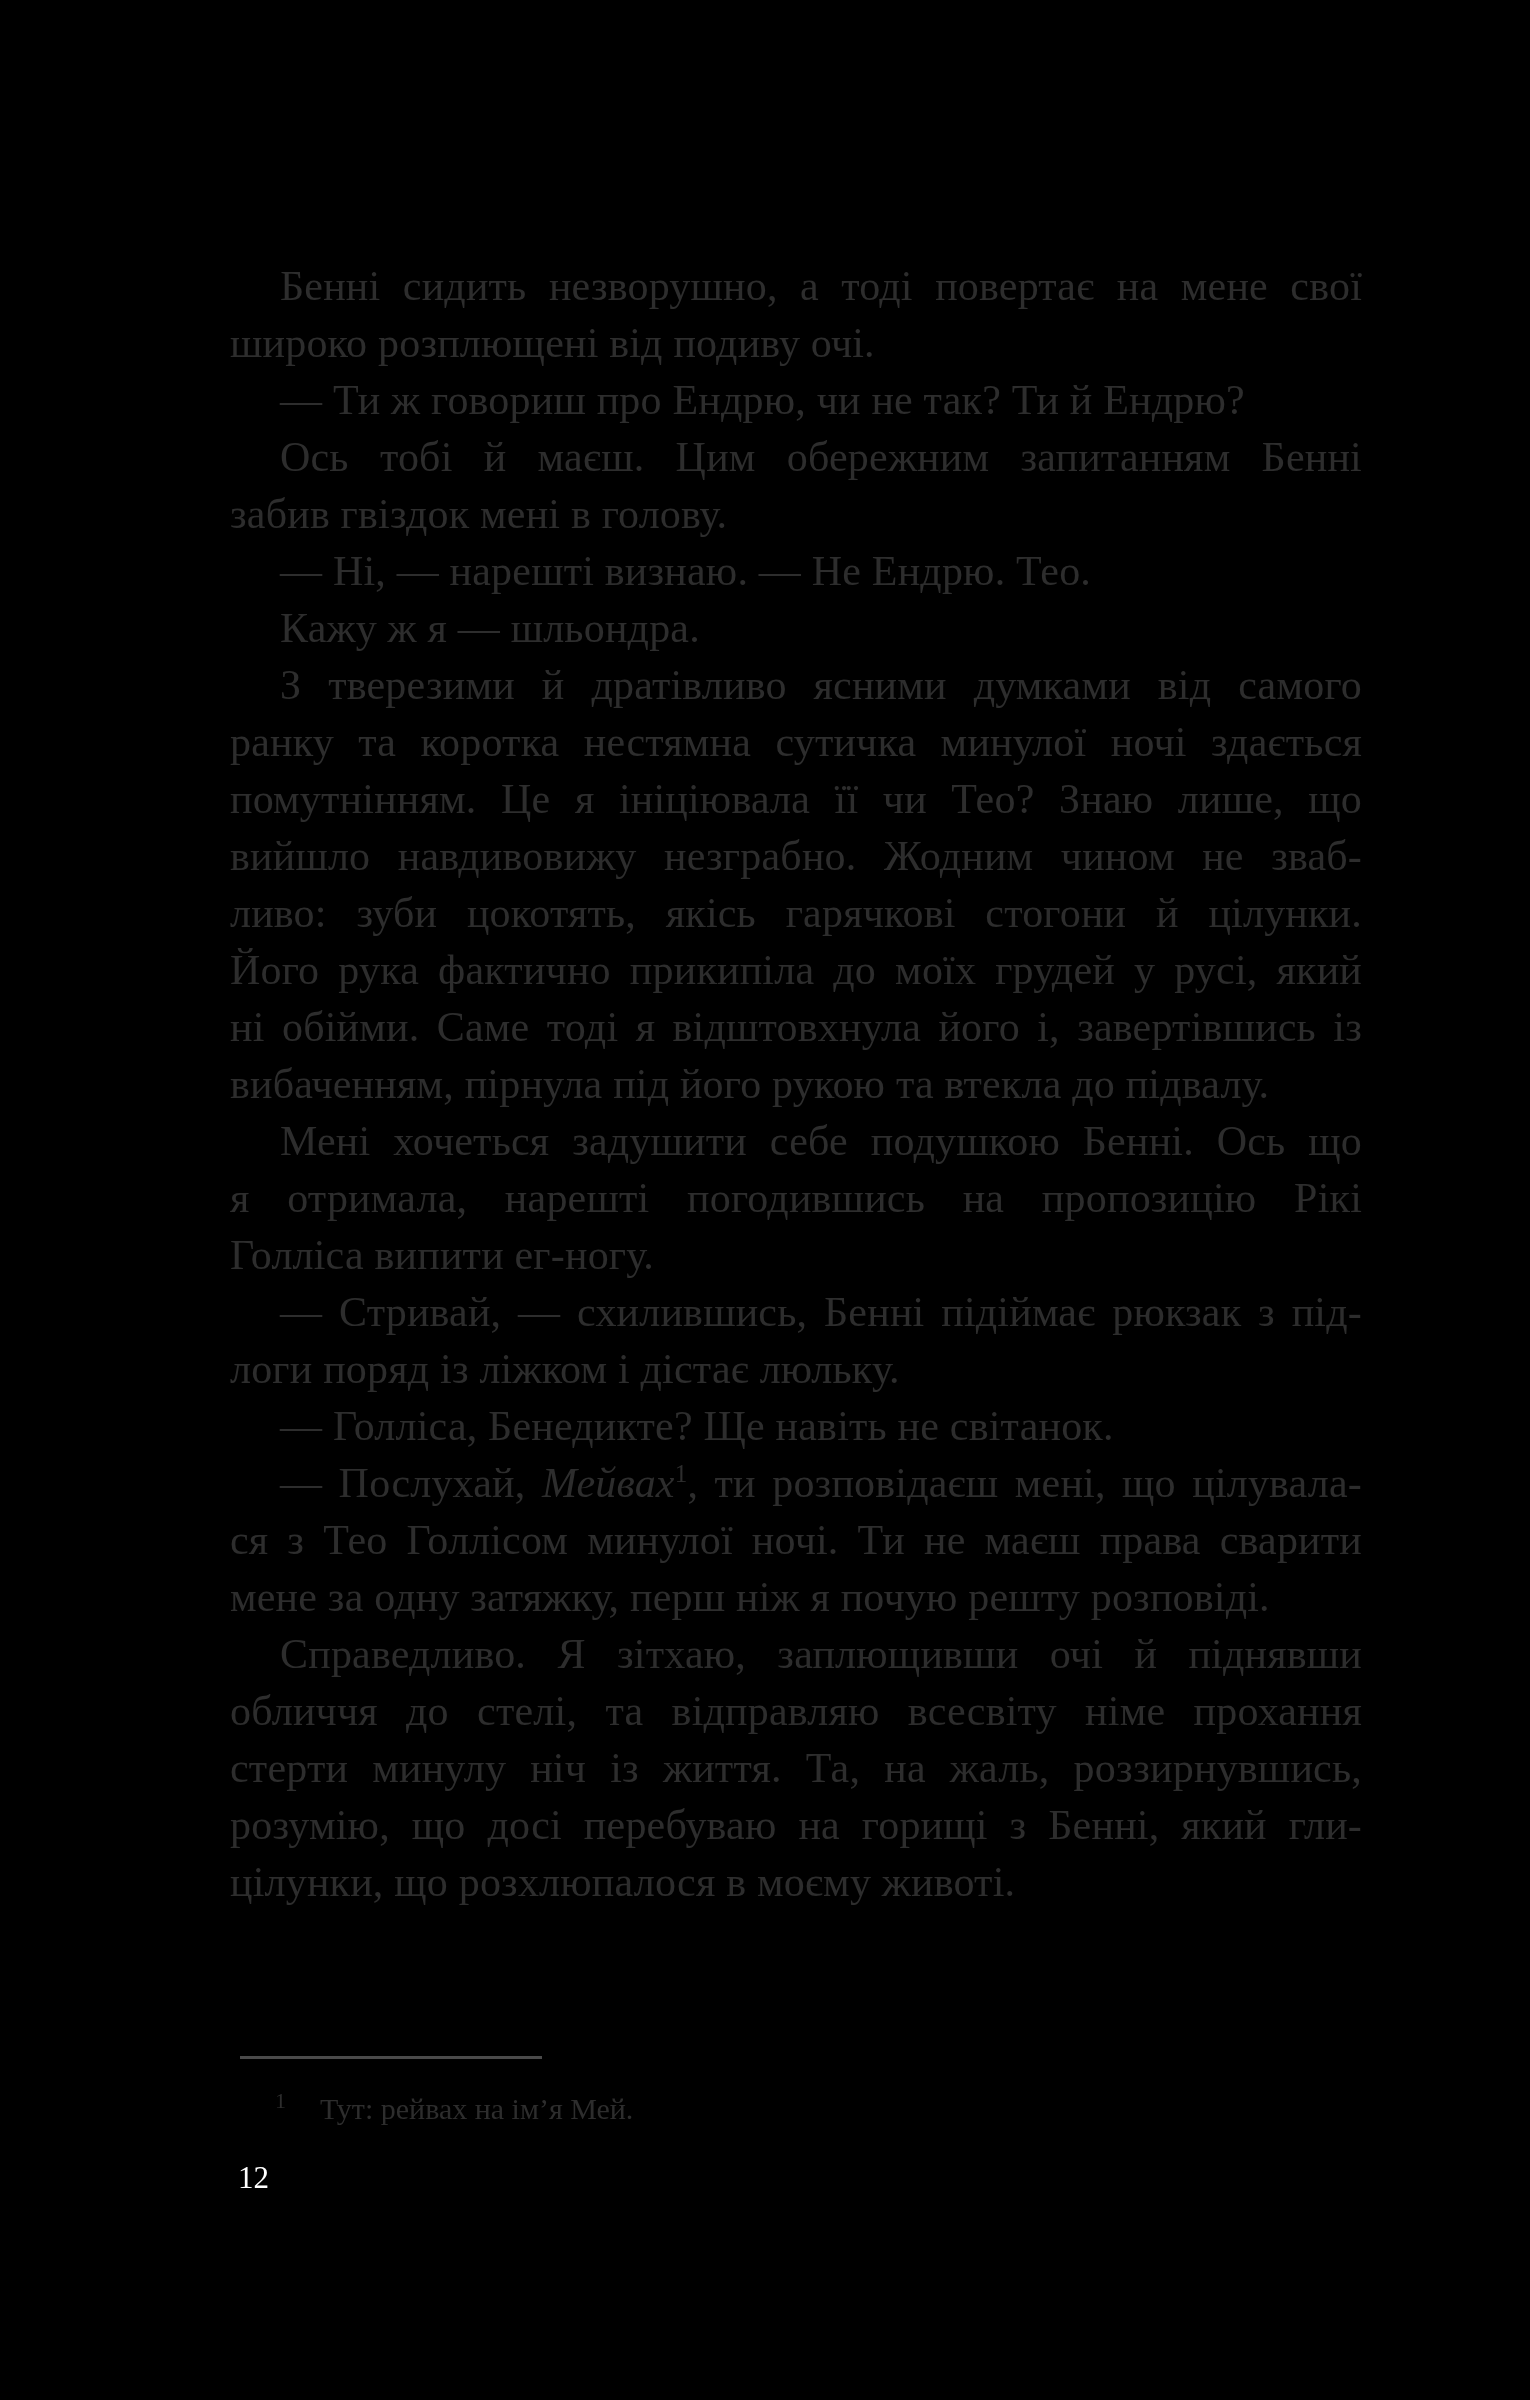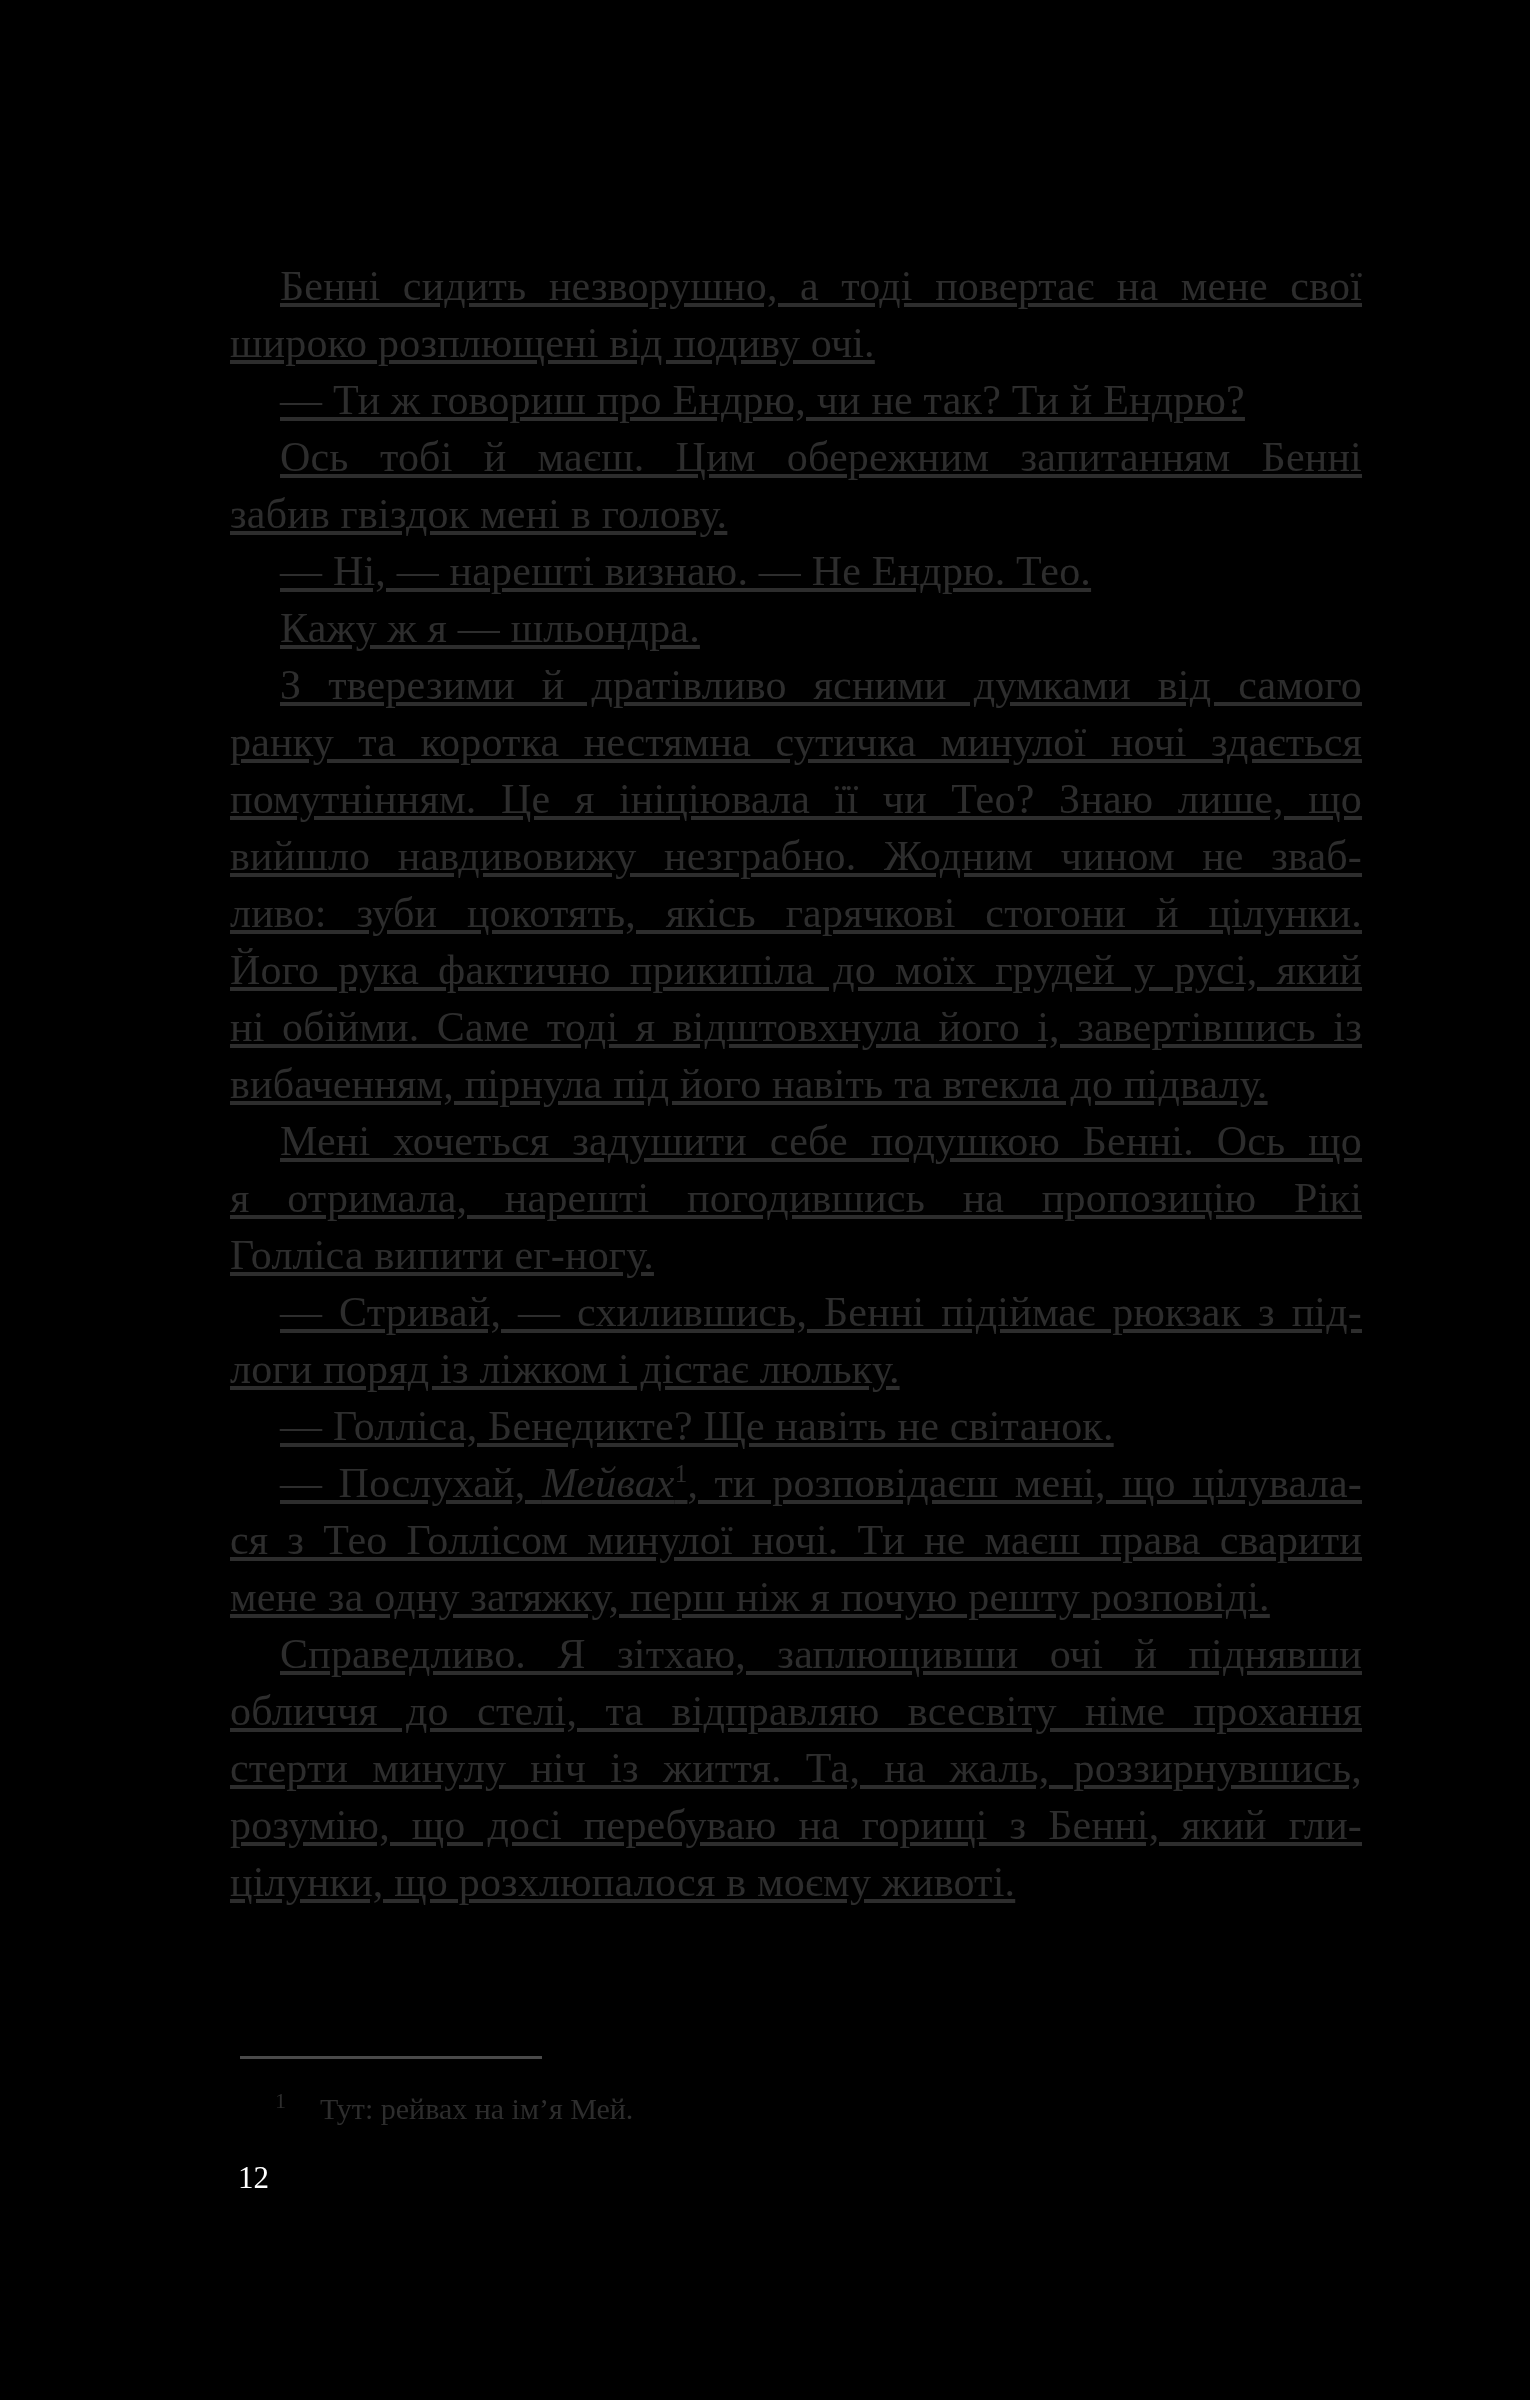--- a/index.html
+++ b/index.html
@@ -18,21 +18,21 @@
   .body-text {
     position: absolute;
     left: 230px;
     top: 258px;
     width: 1132px;
     font-size: 42px;
     line-height: 57px;
     color: #2d2d2d;
     letter-spacing: 0.2px;
   }
-  .line { min-height: 57px; text-decoration: underline; }
+  .line { min-height: 57px; }
   .line.j {
     text-align: justify;
     text-align-last: justify;
   }
   .line.ind { text-indent: 50px; }
   .line .it { font-style: italic; margin-top: 20px; }
   .line .sup {
     vertical-align: super;
     font-size: 25px;
     line-height: 0;
@@ -81,21 +81,21 @@
       <div class="line">забив гвіздок мені в голову.</div>
       <div class="line ind">— Ні, — нарешті визнаю. — Не Ендрю. Тео.</div>
       <div class="line ind">Кажу ж я — шльондра.</div>
       <div class="line j ind">З тверезими й дратівливо ясними думками від самого</div>
       <div class="line j">ранку та коротка нестямна сутичка минулої ночі здається</div>
       <div class="line j">помутнінням. Це я ініціювала її чи Тео? Знаю лише, що</div>
       <div class="line j">вийшло навдивовижу незграбно. Жодним чином не зваб-</div>
       <div class="line j">ливо: зуби цокотять, якісь гарячкові стогони й цілунки.</div>
       <div class="line j">Його рука фактично прикипіла до моїх грудей у русі, який</div>
       <div class="line j">ні обійми. Саме тоді я відштовхнула його і, завертівшись із</div>
-      <div class="line">вибаченням, пірнула під його навіть та втекла до підвалу.</div>
+      <div class="line">вибаченням, пірнула під його рукою та втекла до підвалу.</div>
       <div class="line j ind">Мені хочеться задушити себе подушкою Бенні. Ось що</div>
       <div class="line j">я отримала, нарешті погодившись на пропозицію Рікі</div>
       <div class="line">Голліса випити ег-ногу.</div>
       <div class="line j ind">— Стривай, — схилившись, Бенні підіймає рюкзак з під-</div>
       <div class="line">логи поряд із ліжком і дістає люльку.</div>
       <div class="line ind">— Голліса, Бенедикте? Ще навіть не світанок.</div>
       <div class="line j ind"><span>— Послухай, </span><span class="it">Мейвах</span><span class="sup">1</span><span>, ти розповідаєш мені, що цілувала-</span></div>
       <div class="line j">ся з Тео Голлісом минулої ночі. Ти не маєш права сварити</div>
       <div class="line">мене за одну затяжку, перш ніж я почую решту розповіді.</div>
       <div class="line j ind">Справедливо. Я зітхаю, заплющивши очі й піднявши</div>

